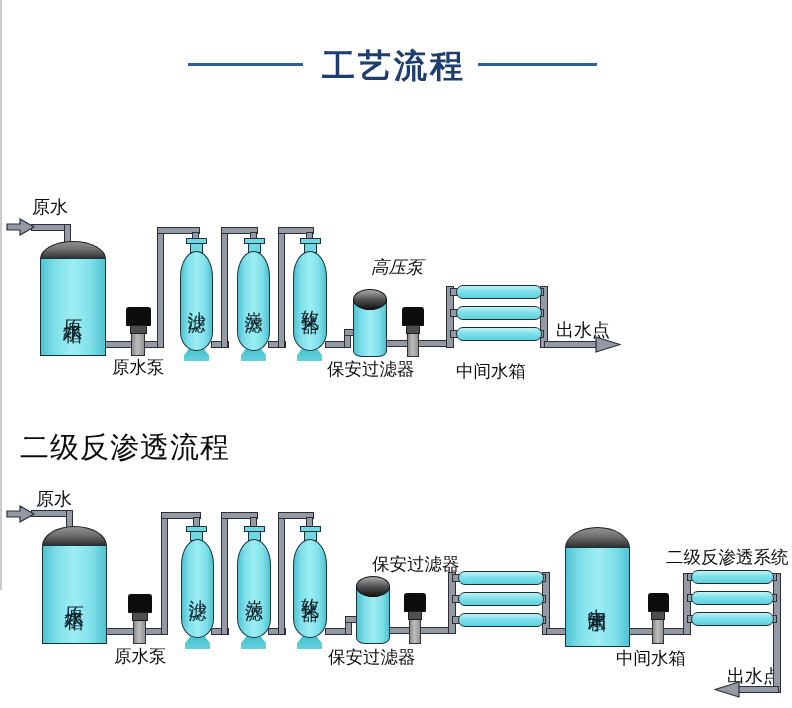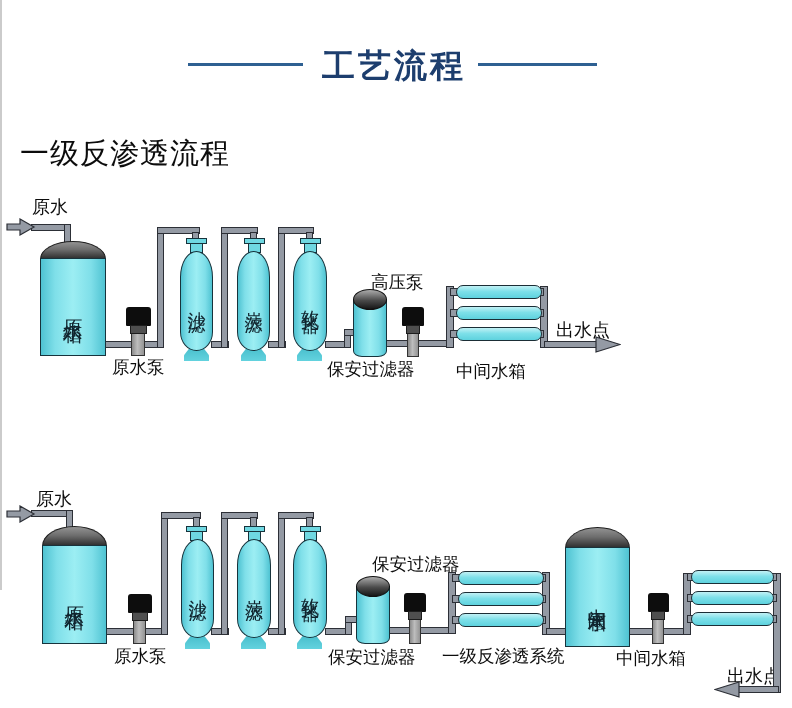--- a/index.html
+++ b/index.html
@@ -54,21 +54,20 @@
 
 <div class="page">
 
   <div class="el frame" style="left:0;top:118;width:1.5px;height:590px;"></div>
   <div class="el frame" style="left:790px;top:120px;width:1.5px;height:588px;"></div>
 
   <div class="el dash" style="left:188px;top:63px;width:115px;"></div>
   <div class="el title" style="left:50%;top:44px;transform:translateX(-50%);">工艺流程</div>
   <div class="el dash" style="left:478px;top:63px;width:119px;"></div>
 
-  <div class="el heading" style="left:20px;top:134px;">一级反渗透流程</div>
 
   <div class="el" style="left:0;top:0;width:792px;height:708px;">
 
     <div class="el lbl" style="left:32px;top:198px;font-size:18px;">原水</div>
     <div class="el" style="left:6px;top:218px;z-index:3;">
       <svg width="30" height="18" viewBox="0 0 30 18">
           <path d="M1,6 h13 v-5 l14,8 -14,8 v-5 h-13 z" fill="#949aa4" stroke="#2c2f36" stroke-width="1.2"></path>
         </svg>
     </div>
     <div class="el pipe" style="left:31px;top:224px;width:40px;height:7px;"></div>
@@ -123,21 +122,21 @@
 
     <div class="el pipe" style="left:325px;top:341px;width:26px;height:7px;"></div>
     <div class="el pipe" style="left:344px;top:329px;width:7px;height:19px;"></div>
     <div class="el pipe" style="left:344px;top:329px;width:15px;height:7px;"></div>
 
     <div class="el cyl-body" style="left:353px;top:299px;width:34px;height:58px;"></div>
     <div class="el cyl-top" style="left:353px;top:289px;width:34px;height:21px;"></div>
     <div class="el lbl" style="left:327px;top:360px;">保安过滤器</div>
 
     <div class="el pipe" style="left:385px;top:340px;width:64px;height:7px;"></div>
-    <div class="el lbl" style="left:371px;top:273px;">高压泵</div>
+    <div class="el lbl" style="left:371px;top:258px;font-style:italic;">高压泵</div>
     <div class="el ptop" style="left:402px;top:307px;width:22px;height:19px;"></div>
     <div class="el pmid" style="left:406px;top:325px;width:14px;height:9px;"></div>
     <div class="el pbody" style="left:407px;top:333px;width:12px;height:24px;"></div>
 
     <div class="el pipe" style="left:446px;top:286px;width:8px;height:62px;"></div>
     <div class="el pipe" style="left:540px;top:286px;width:8px;height:62px;"></div>
     <div class="el stub" style="left:450px;top:288px;width:8px;height:8px;"></div>
     <div class="el stub" style="left:450px;top:309px;width:8px;height:8px;"></div>
     <div class="el stub" style="left:450px;top:330px;width:8px;height:8px;"></div>
     <div class="el stub" style="left:536px;top:288px;width:8px;height:8px;"></div>
@@ -150,20 +149,21 @@
 
     <div class="el pipe" style="left:544px;top:341px;width:54px;height:7px;"></div>
     <div class="el" style="left:595px;top:336px;z-index:3;">
       <svg width="26" height="17" viewBox="0 0 26 17">
           <polygon points="1,1 25,8.5 1,16" fill="#949aa4" stroke="#2c2f36" stroke-width="1.2"></polygon>
         </svg>
     </div>
     <div class="el lbl" style="left:556px;top:321px;font-size:18px;">出水点</div>
   </div>
 
+  <div class="el heading" style="left:20px;top:428px;">二级反渗透流程</div>
 
   <div class="el" style="left:0;top:0;width:792px;height:708px;">
 
     <div class="el lbl" style="left:36px;top:490px;font-size:18px;">原水</div>
     <div class="el" style="left:6px;top:505px;z-index:3;">
       <svg width="30" height="18" viewBox="0 0 30 18">
           <path d="M1,6 h13 v-5 l14,8 -14,8 v-5 h-13 z" fill="#949aa4" stroke="#2c2f36" stroke-width="1.2"></path>
         </svg>
     </div>
     <div class="el pipe" style="left:31px;top:510px;width:42px;height:7px;"></div>
@@ -234,36 +234,36 @@
     <div class="el pipe" style="left:542px;top:572px;width:8px;height:63px;"></div>
     <div class="el stub" style="left:452px;top:574px;width:8px;height:8px;"></div>
     <div class="el stub" style="left:452px;top:595px;width:8px;height:8px;"></div>
     <div class="el stub" style="left:452px;top:616px;width:8px;height:8px;"></div>
     <div class="el stub" style="left:538px;top:574px;width:8px;height:8px;"></div>
     <div class="el stub" style="left:538px;top:595px;width:8px;height:8px;"></div>
     <div class="el stub" style="left:538px;top:616px;width:8px;height:8px;"></div>
     <div class="el mem" style="left:458px;top:571px;width:86px;height:14px;"></div>
     <div class="el mem" style="left:458px;top:592px;width:86px;height:14px;"></div>
     <div class="el mem" style="left:458px;top:613px;width:86px;height:14px;"></div>
-    <div class="el lbl" style="left:442px;top:647px;">一级反渗透系统</div>
 
     <div class="el pipe" style="left:546px;top:628px;width:24px;height:7px;"></div>
 
     <div class="el dome" style="left:565px;top:527px;width:65px;height:21px;"></div>
     <div class="el tank-body" style="left:565px;top:547px;width:65px;height:100px;">
       <span class="vlbl" style="font-size:19px;letter-spacing:2px;">中间水箱</span>
     </div>
 
     <div class="el pipe" style="left:628px;top:628px;width:26px;height:7px;"></div>
     <div class="el ptop" style="left:648px;top:593px;width:21px;height:19px;"></div>
     <div class="el pmid" style="left:651px;top:611px;width:14px;height:9px;"></div>
     <div class="el pbody" style="left:652px;top:619px;width:12px;height:25px;"></div>
     <div class="el lbl" style="left:616px;top:649px;">中间水箱</div>
     <div class="el pipe" style="left:661px;top:628px;width:26px;height:7px;"></div>
 
+    <div class="el lbl" style="left:666px;top:548px;">二级反渗透系统</div>
     <div class="el pipe" style="left:683px;top:573px;width:8px;height:62px;"></div>
     <div class="el pipe" style="left:773px;top:573px;width:8px;height:120px;"></div>
     <div class="el stub" style="left:687px;top:573px;width:8px;height:8px;"></div>
     <div class="el stub" style="left:687px;top:594px;width:8px;height:8px;"></div>
     <div class="el stub" style="left:687px;top:615px;width:8px;height:8px;"></div>
     <div class="el stub" style="left:769px;top:573px;width:8px;height:8px;"></div>
     <div class="el stub" style="left:769px;top:594px;width:8px;height:8px;"></div>
     <div class="el stub" style="left:769px;top:615px;width:8px;height:8px;"></div>
     <div class="el mem" style="left:691px;top:570px;width:83px;height:14px;"></div>
     <div class="el mem" style="left:691px;top:591px;width:83px;height:14px;"></div>

